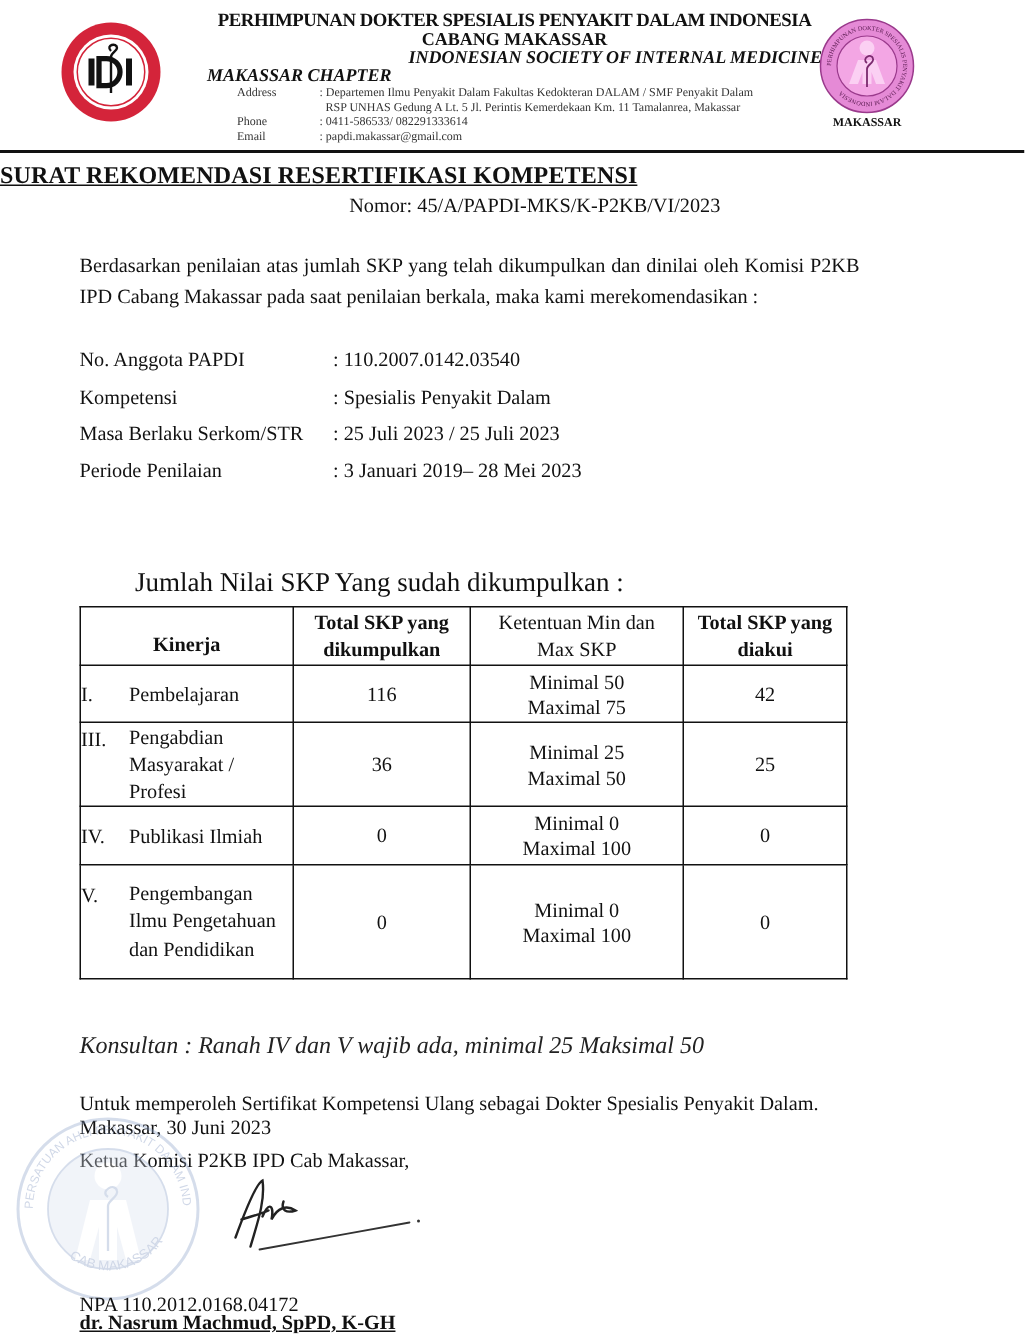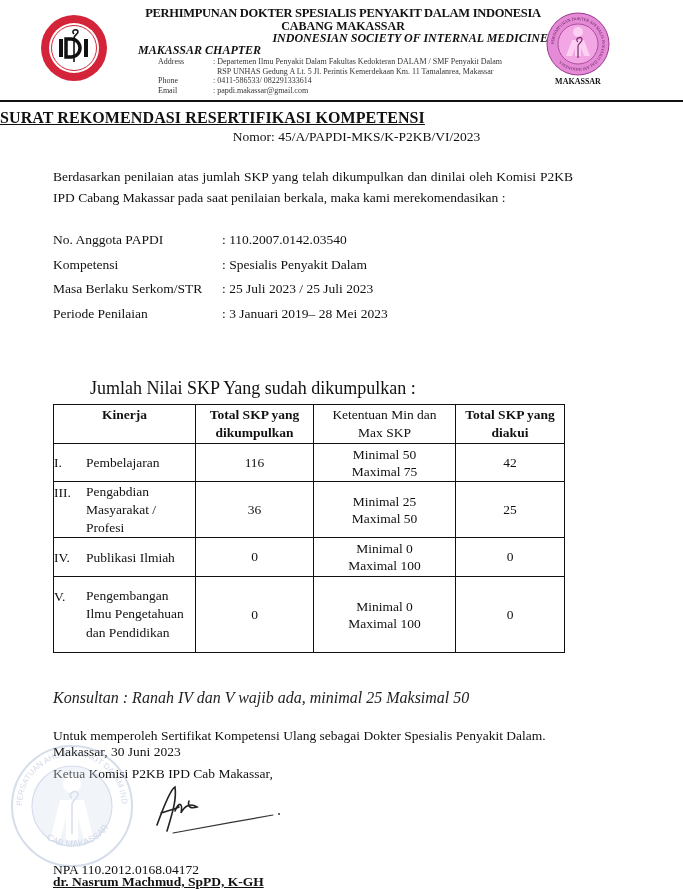--- a/index.html
+++ b/index.html
@@ -129,21 +129,21 @@
 
 <table class="skp">
   <colgroup>
     <col style="width:142px">
       <col style="width:118px">
       <col style="width:142px">
       <col style="width:109px">
   </colgroup>
   <tbody>
       <tr style="height:39px">
-    <th style="vertical-align:top;padding-top:1px">Kinerja</th>
+    <th style="vertical-align:top;padding-top:16px">Kinerja</th>
     <th>
       <div>Total SKP yang</div>
       <div>dikumpulkan</div>
     </th>
     <th class="ket">
       <div>Ketentuan Min dan</div>
       <div>Max SKP</div>
     </th>
     <th>
       <div>Total SKP yang</div>

